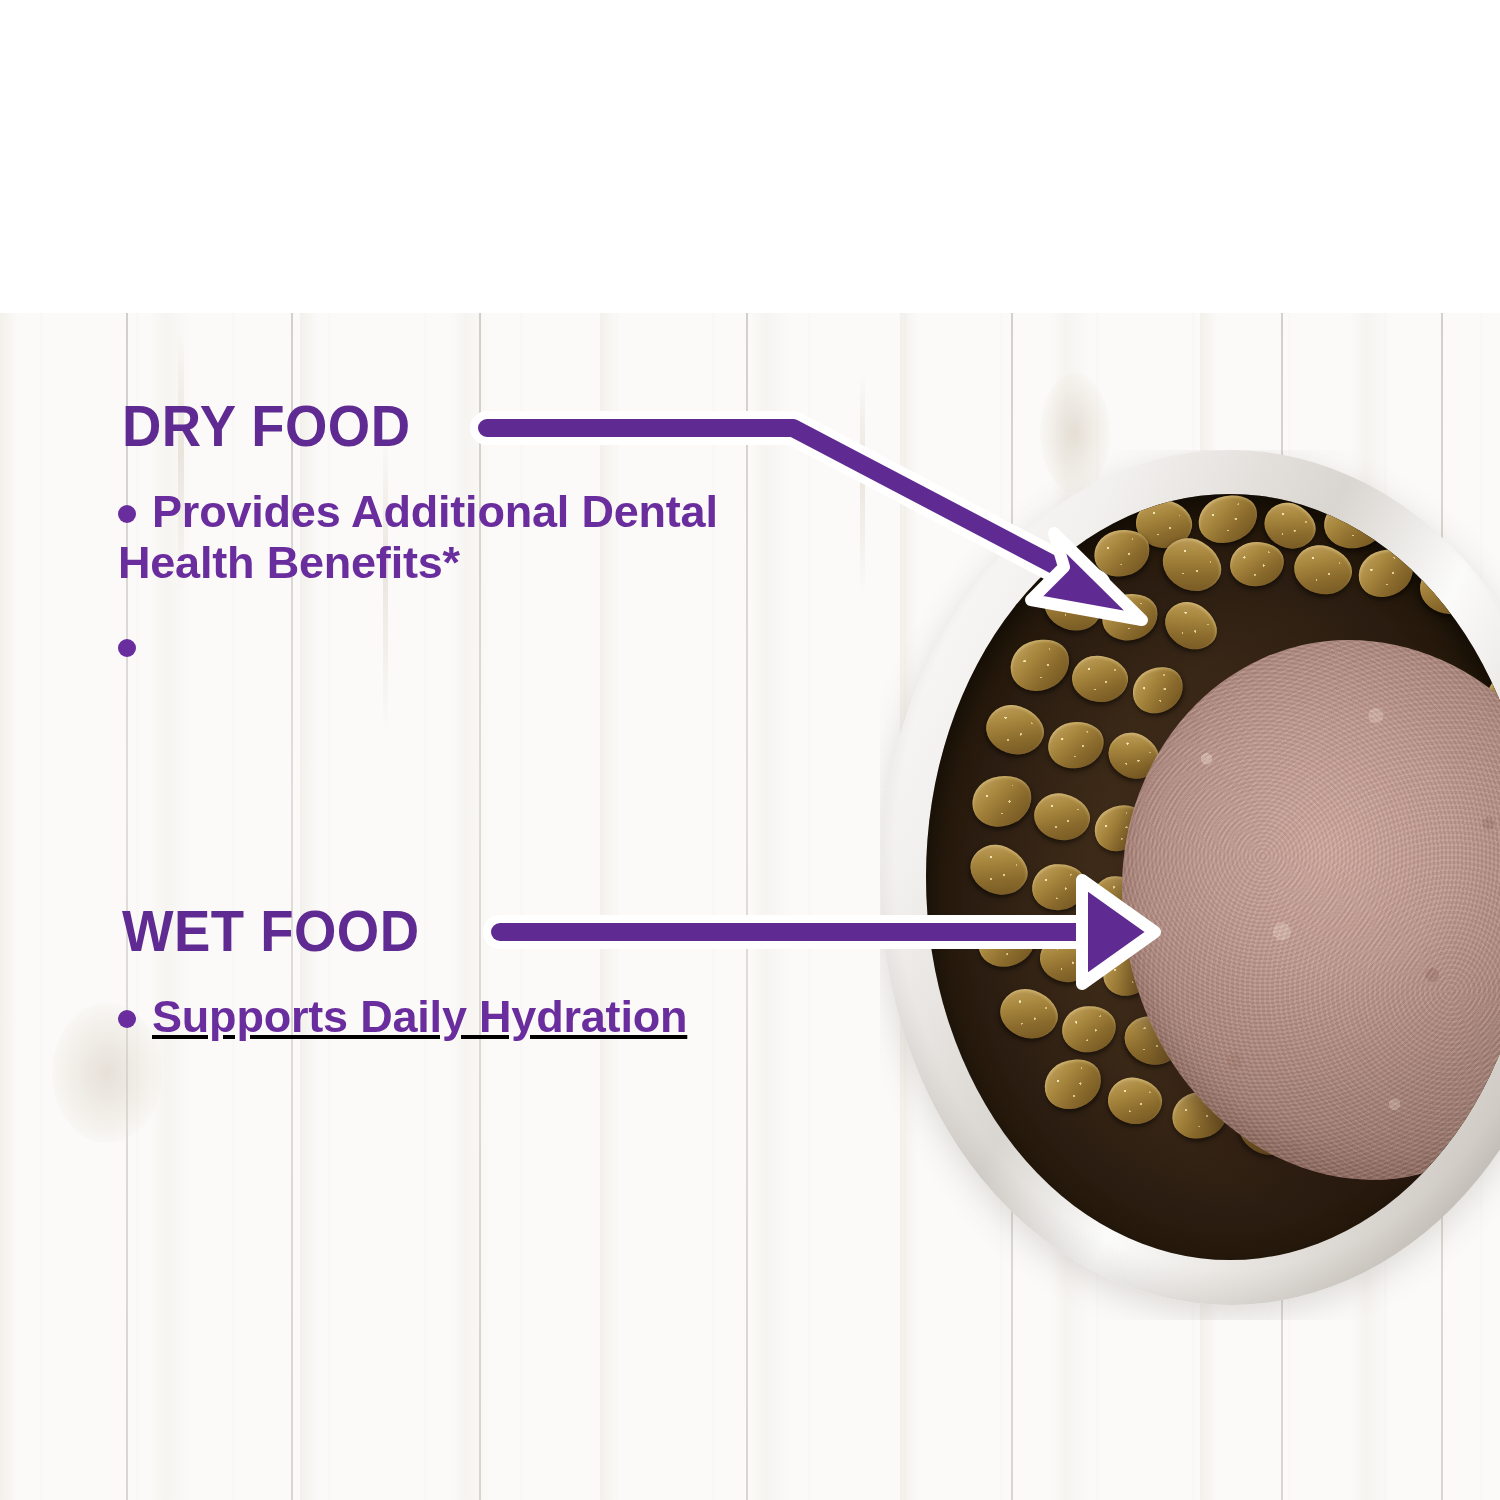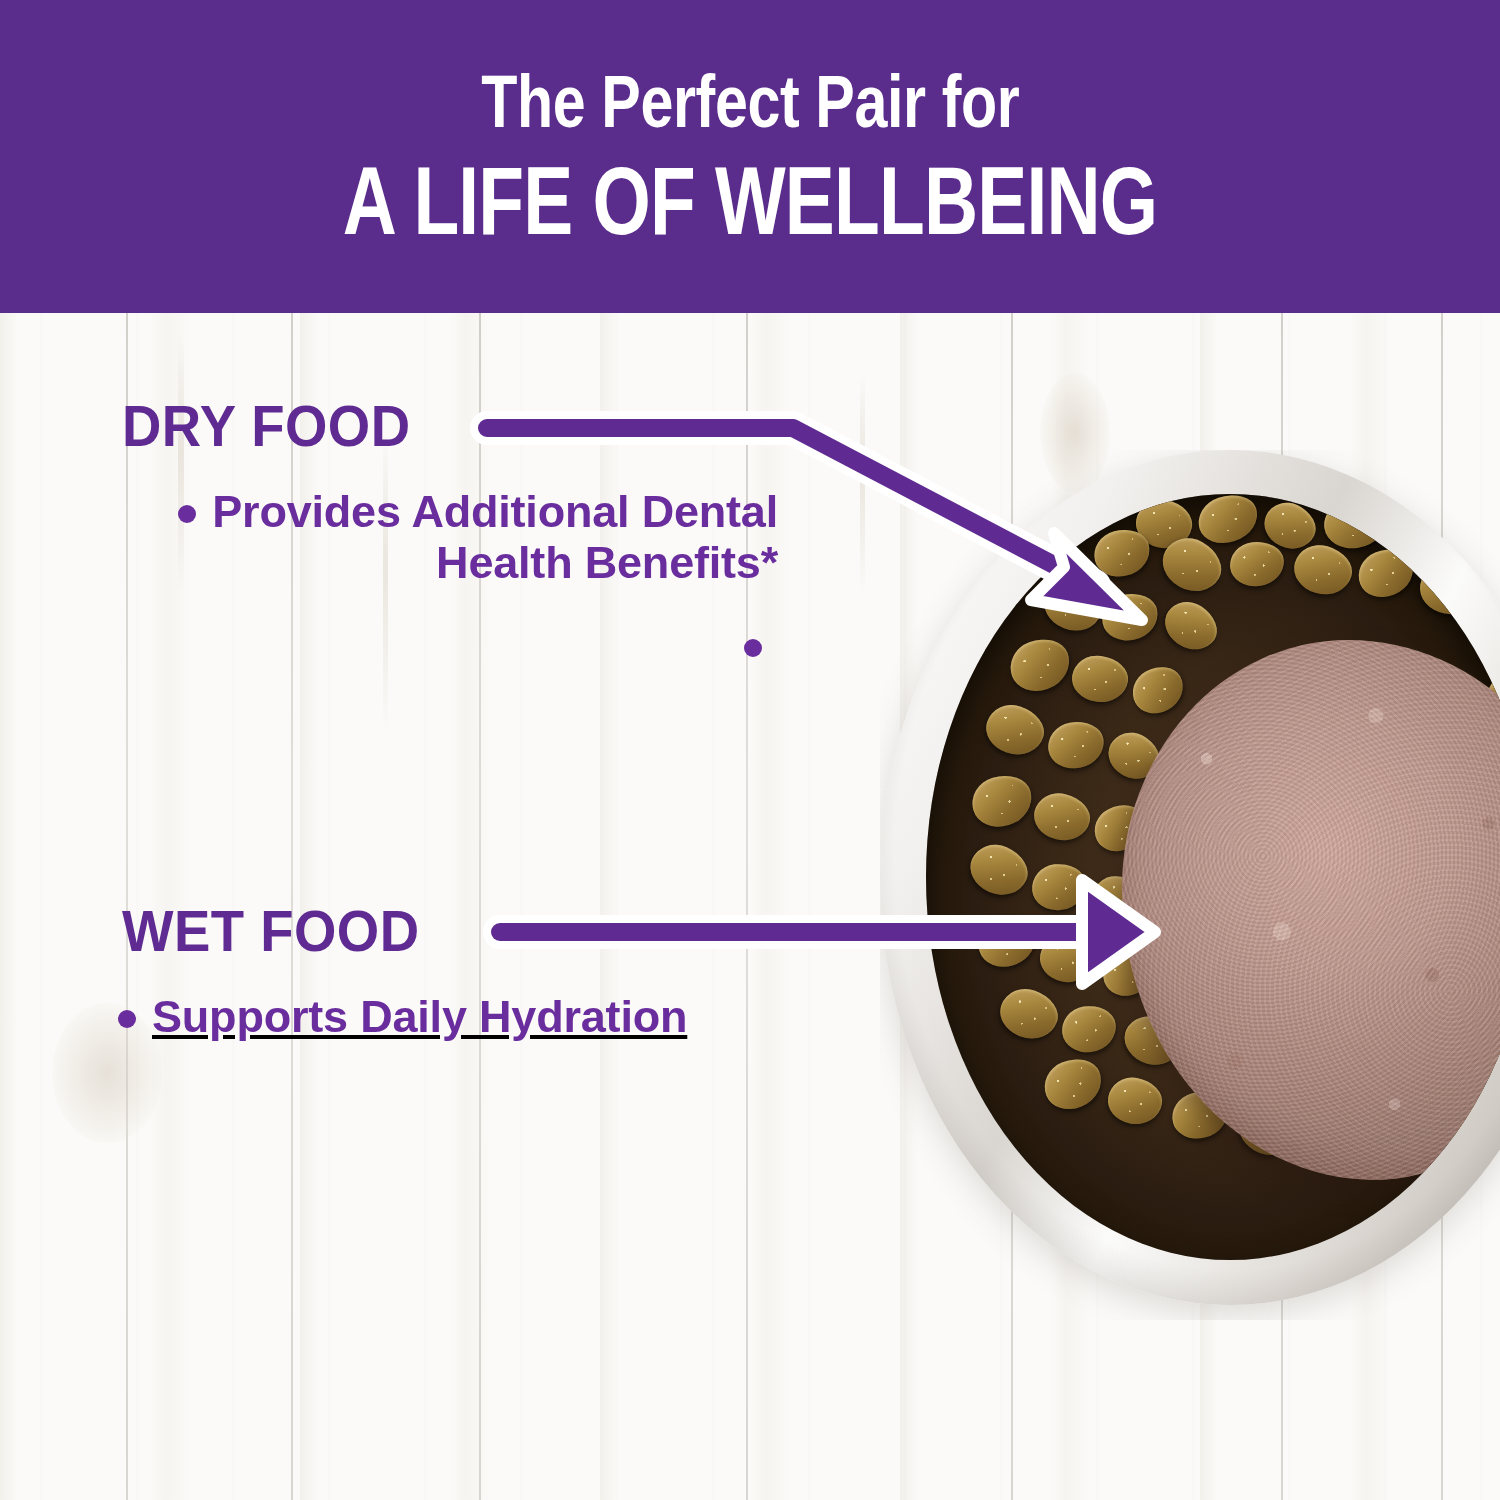--- a/index.html
+++ b/index.html
@@ -100,21 +100,21 @@
     line-height:1;
     letter-spacing:0.5px;
     white-space:nowrap;
     transform:scaleX(0.94);
     transform-origin:left center;
   }
   #dry-head{left:122px;top:84px;}
   #wet-head{left:122px;top:589px;}
 
   .bullets{position:absolute;left:118px;width:660px;}
-  #dry-bullets{top:173px;text-align:right;}
+  #dry-bullets{top:173px;}
   #wet-bullets{top:678px;text-decoration:underline;}
 
   .bullet{
     color:#6a2d9e;
     font-size:45px;
     line-height:1.14;
     font-weight:600;
     letter-spacing:-0.2px;
     margin-bottom:32px;
     text-indent:-0px;
@@ -216,24 +216,20 @@
   }
 
   
   .arrows{position:absolute;left:0;top:0;width:1500px;height:1500px;pointer-events:none;}
 </style>
 </head>
 <body>
 
 <div id="root">
 
-  <div class="header">
-    <div class="line1">The Perfect Pair for</div>
-    <div class="line2">A LIFE OF WELLBEING</div>
-  </div>
 
   <div class="wood">
     <div class="grain"></div>
     <div class="plank" style="left:126px;"></div>
     <div class="plank" style="left:291px;"></div>
     <div class="plank" style="left:479px;"></div>
     <div class="plank" style="left:746px;"></div>
     <div class="plank" style="left:1011px;"></div>
     <div class="plank" style="left:1281px;"></div>
     <div class="plank" style="left:1441px;"></div>

